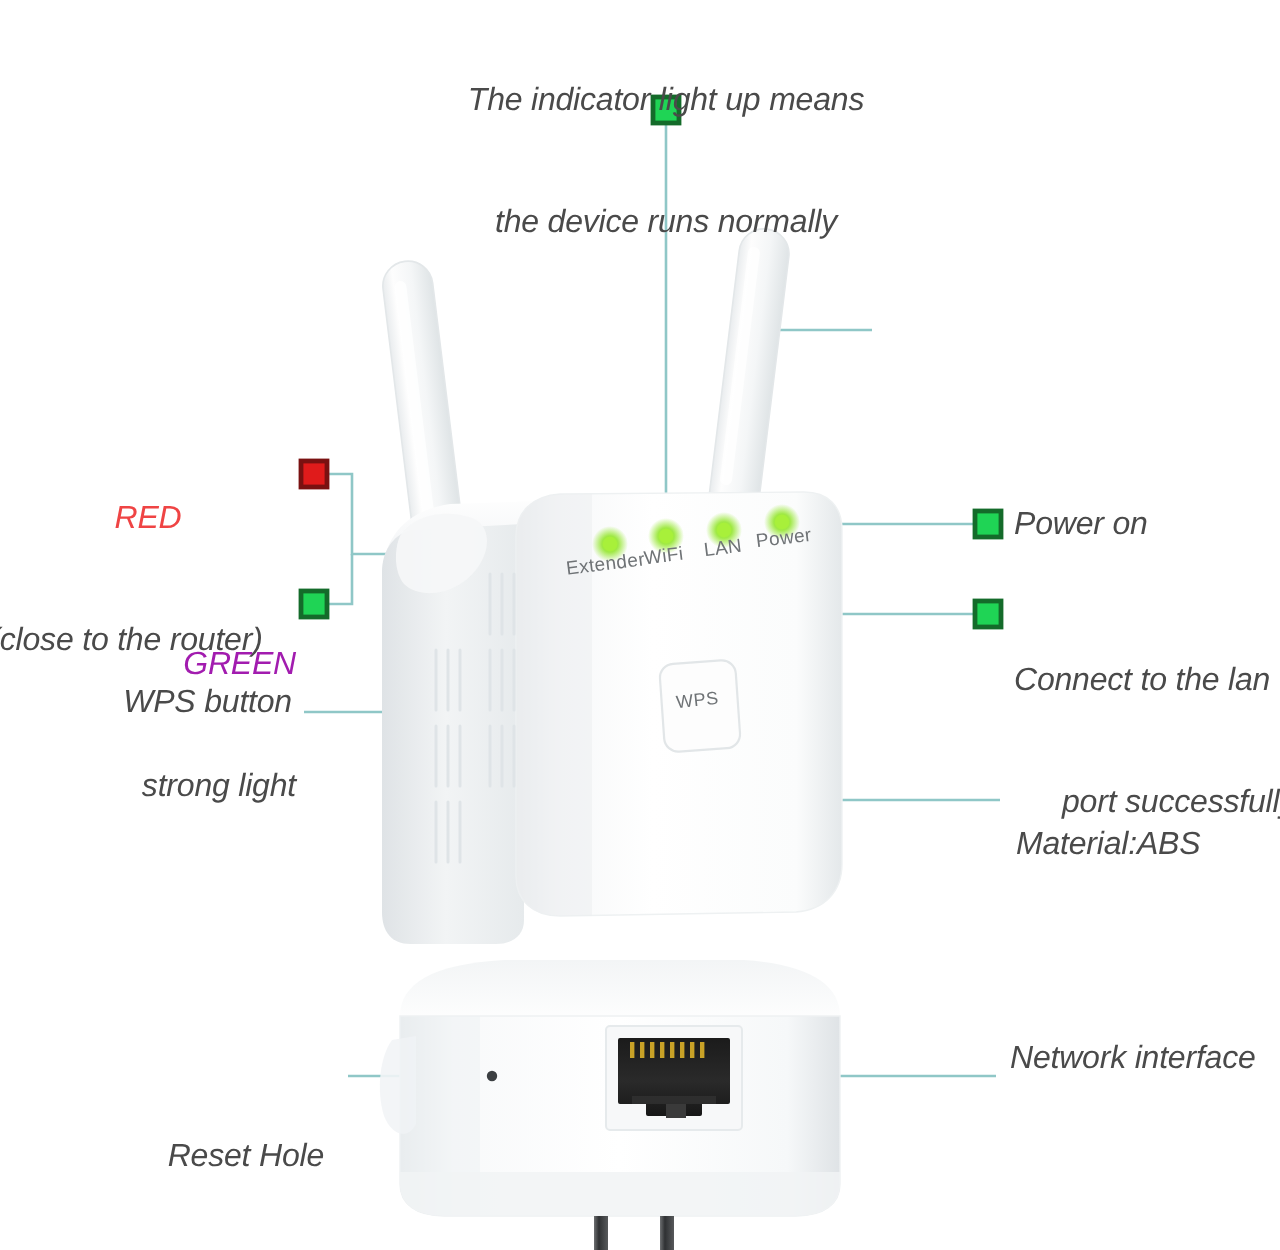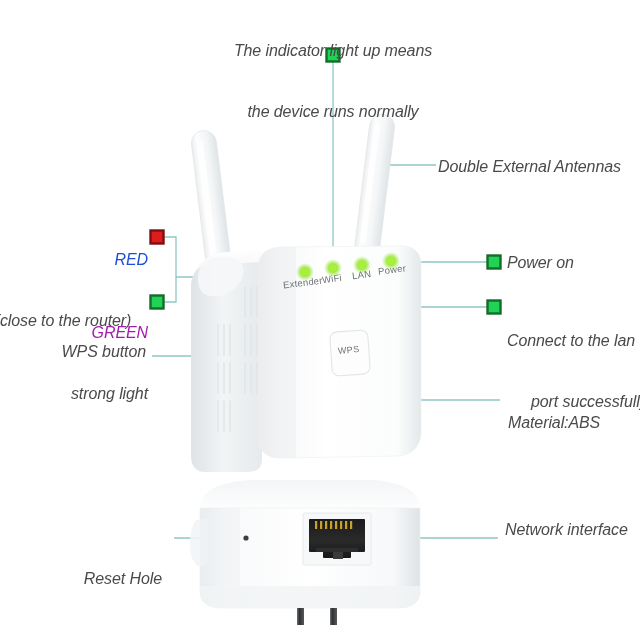--- a/index.html
+++ b/index.html
@@ -28,21 +28,21 @@
     color: #4a4a4a;
     font-size: 16px;
     line-height: 1.28;
     white-space: pre;
     letter-spacing: -0.1px;
     font-style: italic;
   }
   .lbl.center { text-align: center; }
   .lbl.right  { text-align: right; }
   .lbl.left   { text-align: left; }
-  .kw-red   { color: #1d4ed8; }
+  .kw-red   { color: #ef4444; text-align: center; }
   .kw-green { color: #a21caf; }
 </style>
 </head>
 <body>
 
 <div id="stage">
 
   <svg id="art" viewBox="0 0 640 625">
     <defs>
       <linearGradient id="antGrad" x1="0" y1="0" x2="1" y2="0">
@@ -260,21 +260,20 @@
   <div style="position:absolute;left:352px;top:269px;transform:rotate(-7deg);font-size:9.5px;color:#6f7376;letter-spacing:0.2px;">LAN</div>
   <div style="position:absolute;left:378px;top:264px;transform:rotate(-7deg);font-size:9.5px;color:#6f7376;letter-spacing:0.2px;">Power</div>
 
   <div style="position:absolute;left:338px;top:345px;transform:rotate(-6deg);font-size:9px;color:#6f7376;letter-spacing:0.3px;">WPS</div>
 
   <div class="lbl center" style="left:212px;top:0px;width:242px;">
     <div>The indicator light up means</div>
     <div>the device runs normally</div>
   </div>
 
-  <div class="lbl left" style="left:438px;top:157px;">Double External Antennas</div>
 
   <div class="lbl left" style="left:507px;top:253px;">Power on</div>
 
   <div class="lbl left" style="left:507px;top:290px;">
     <div>Connect to the lan</div>
     <div style="padding-left:24px;">port successfully</div>
   </div>
 
   <div class="lbl left" style="left:508px;top:413px;text-align:right;">Material:ABS</div>
 

